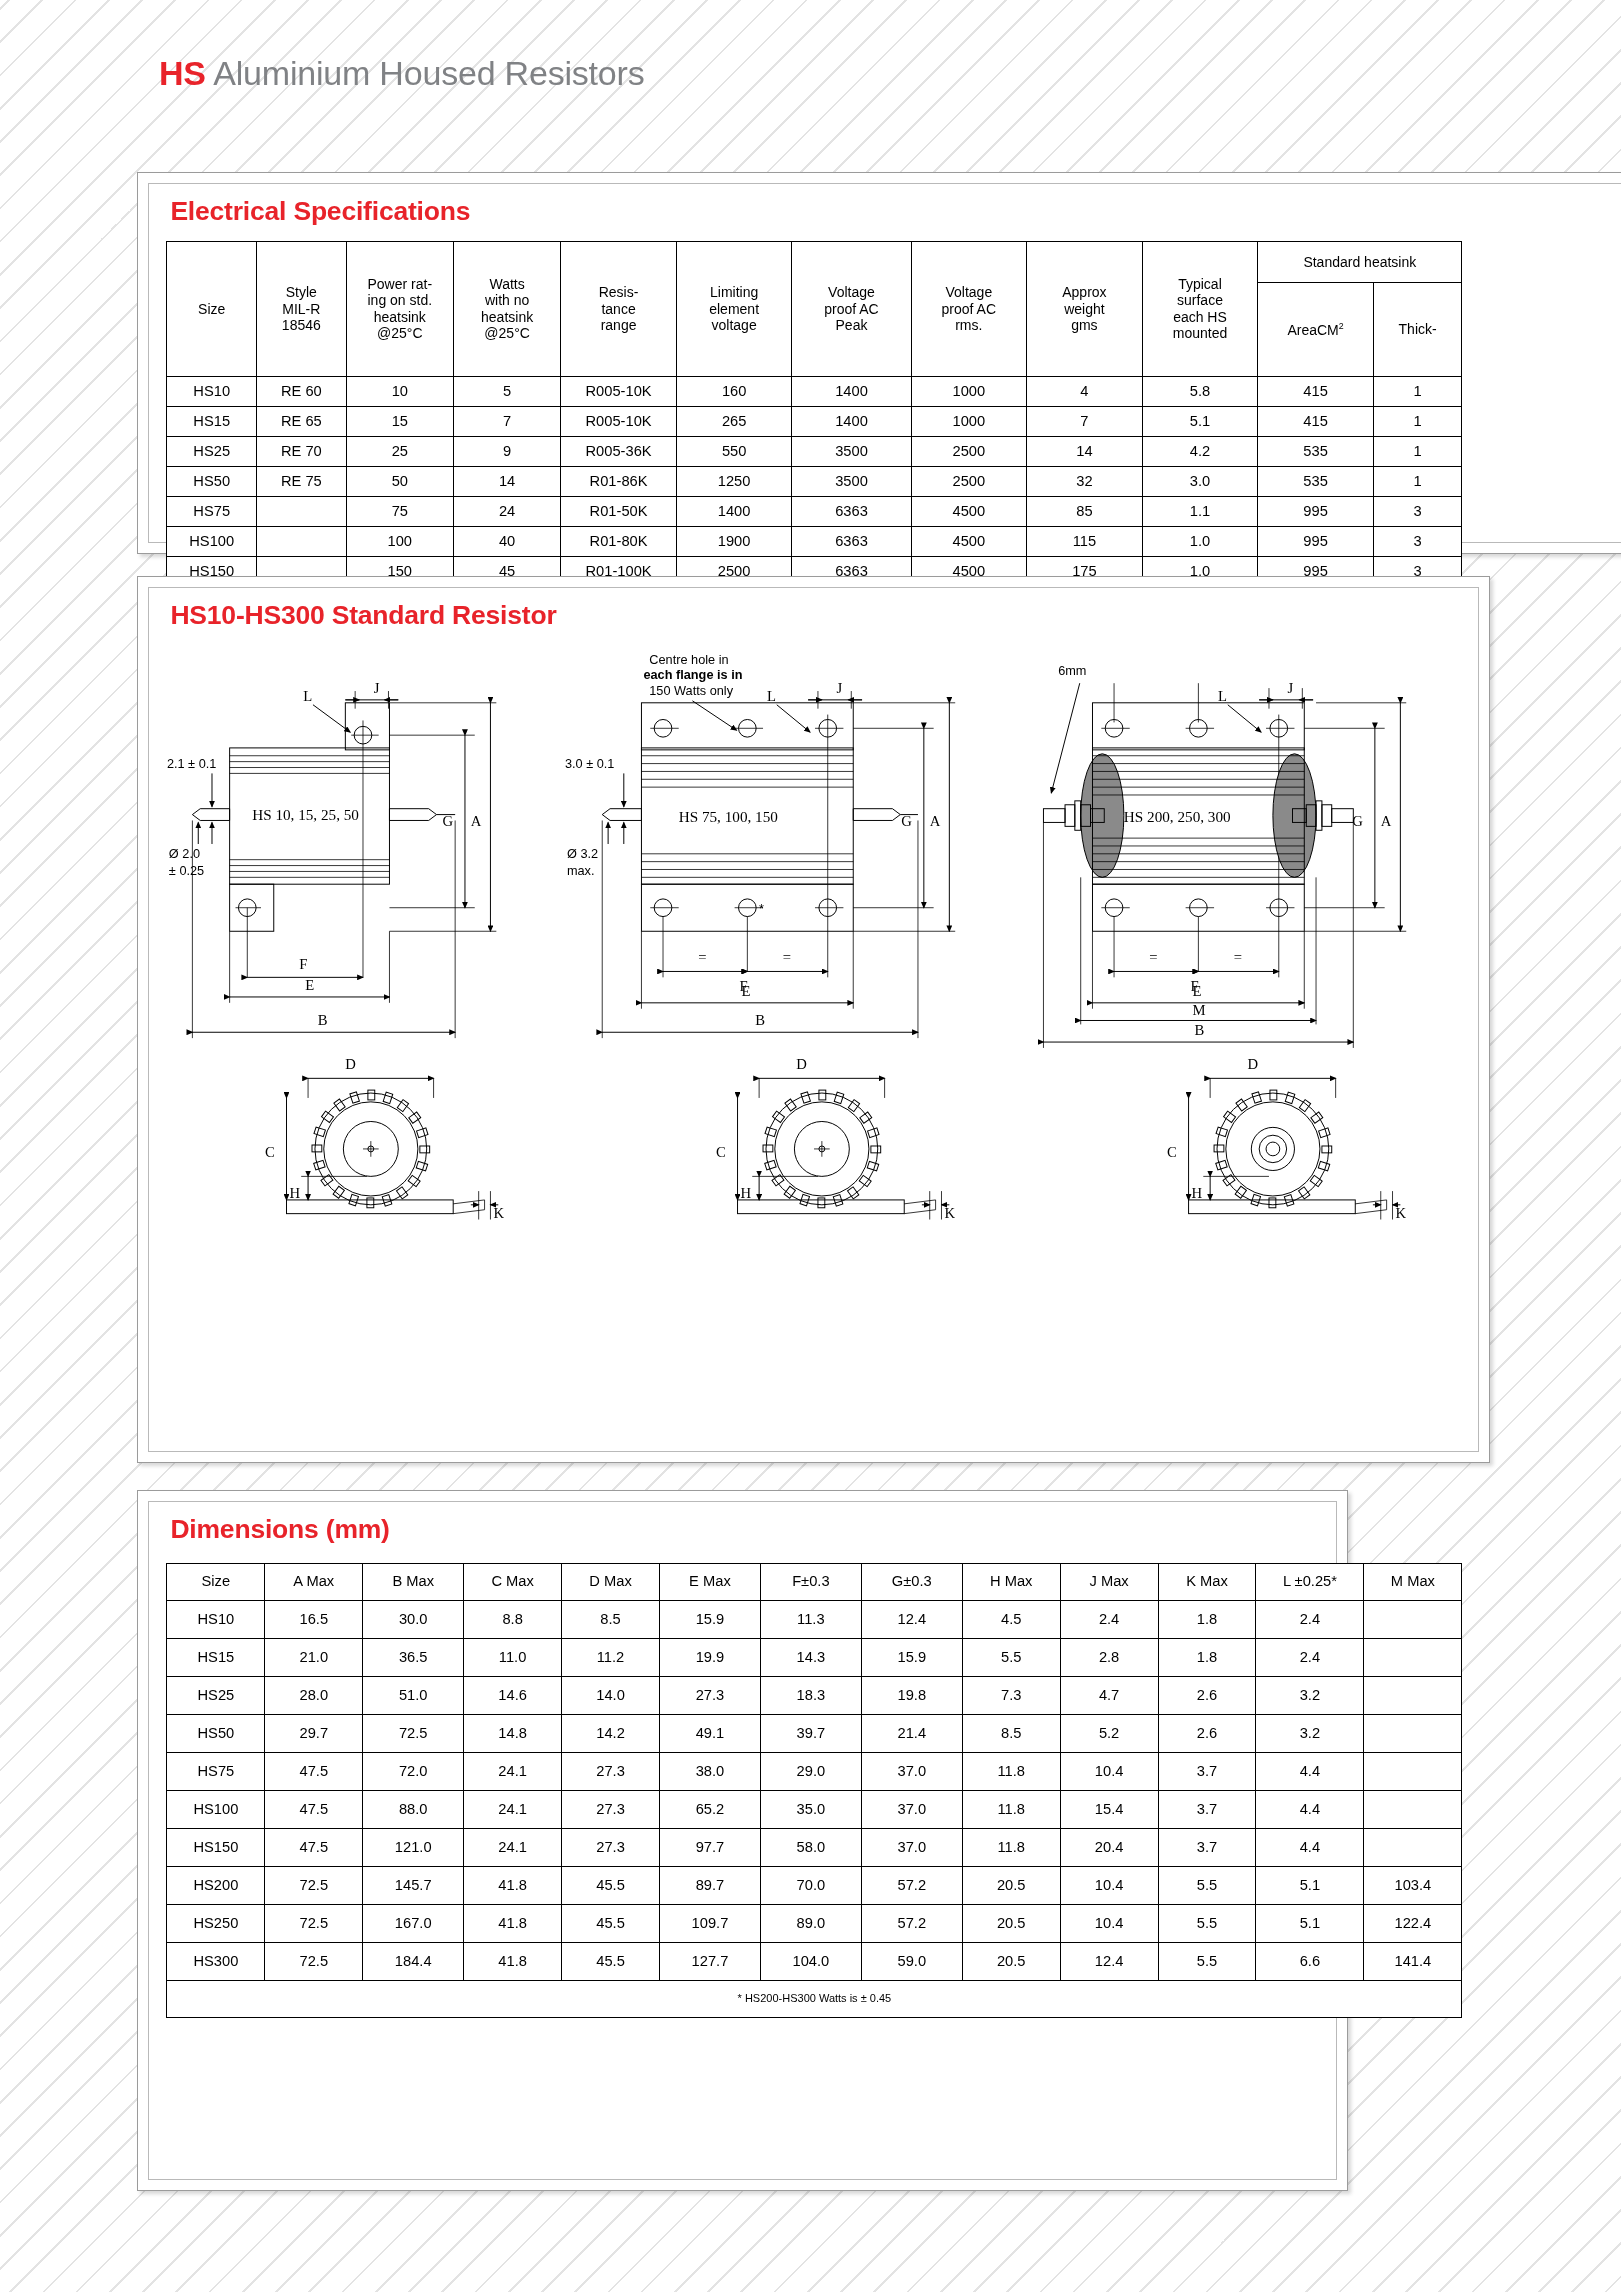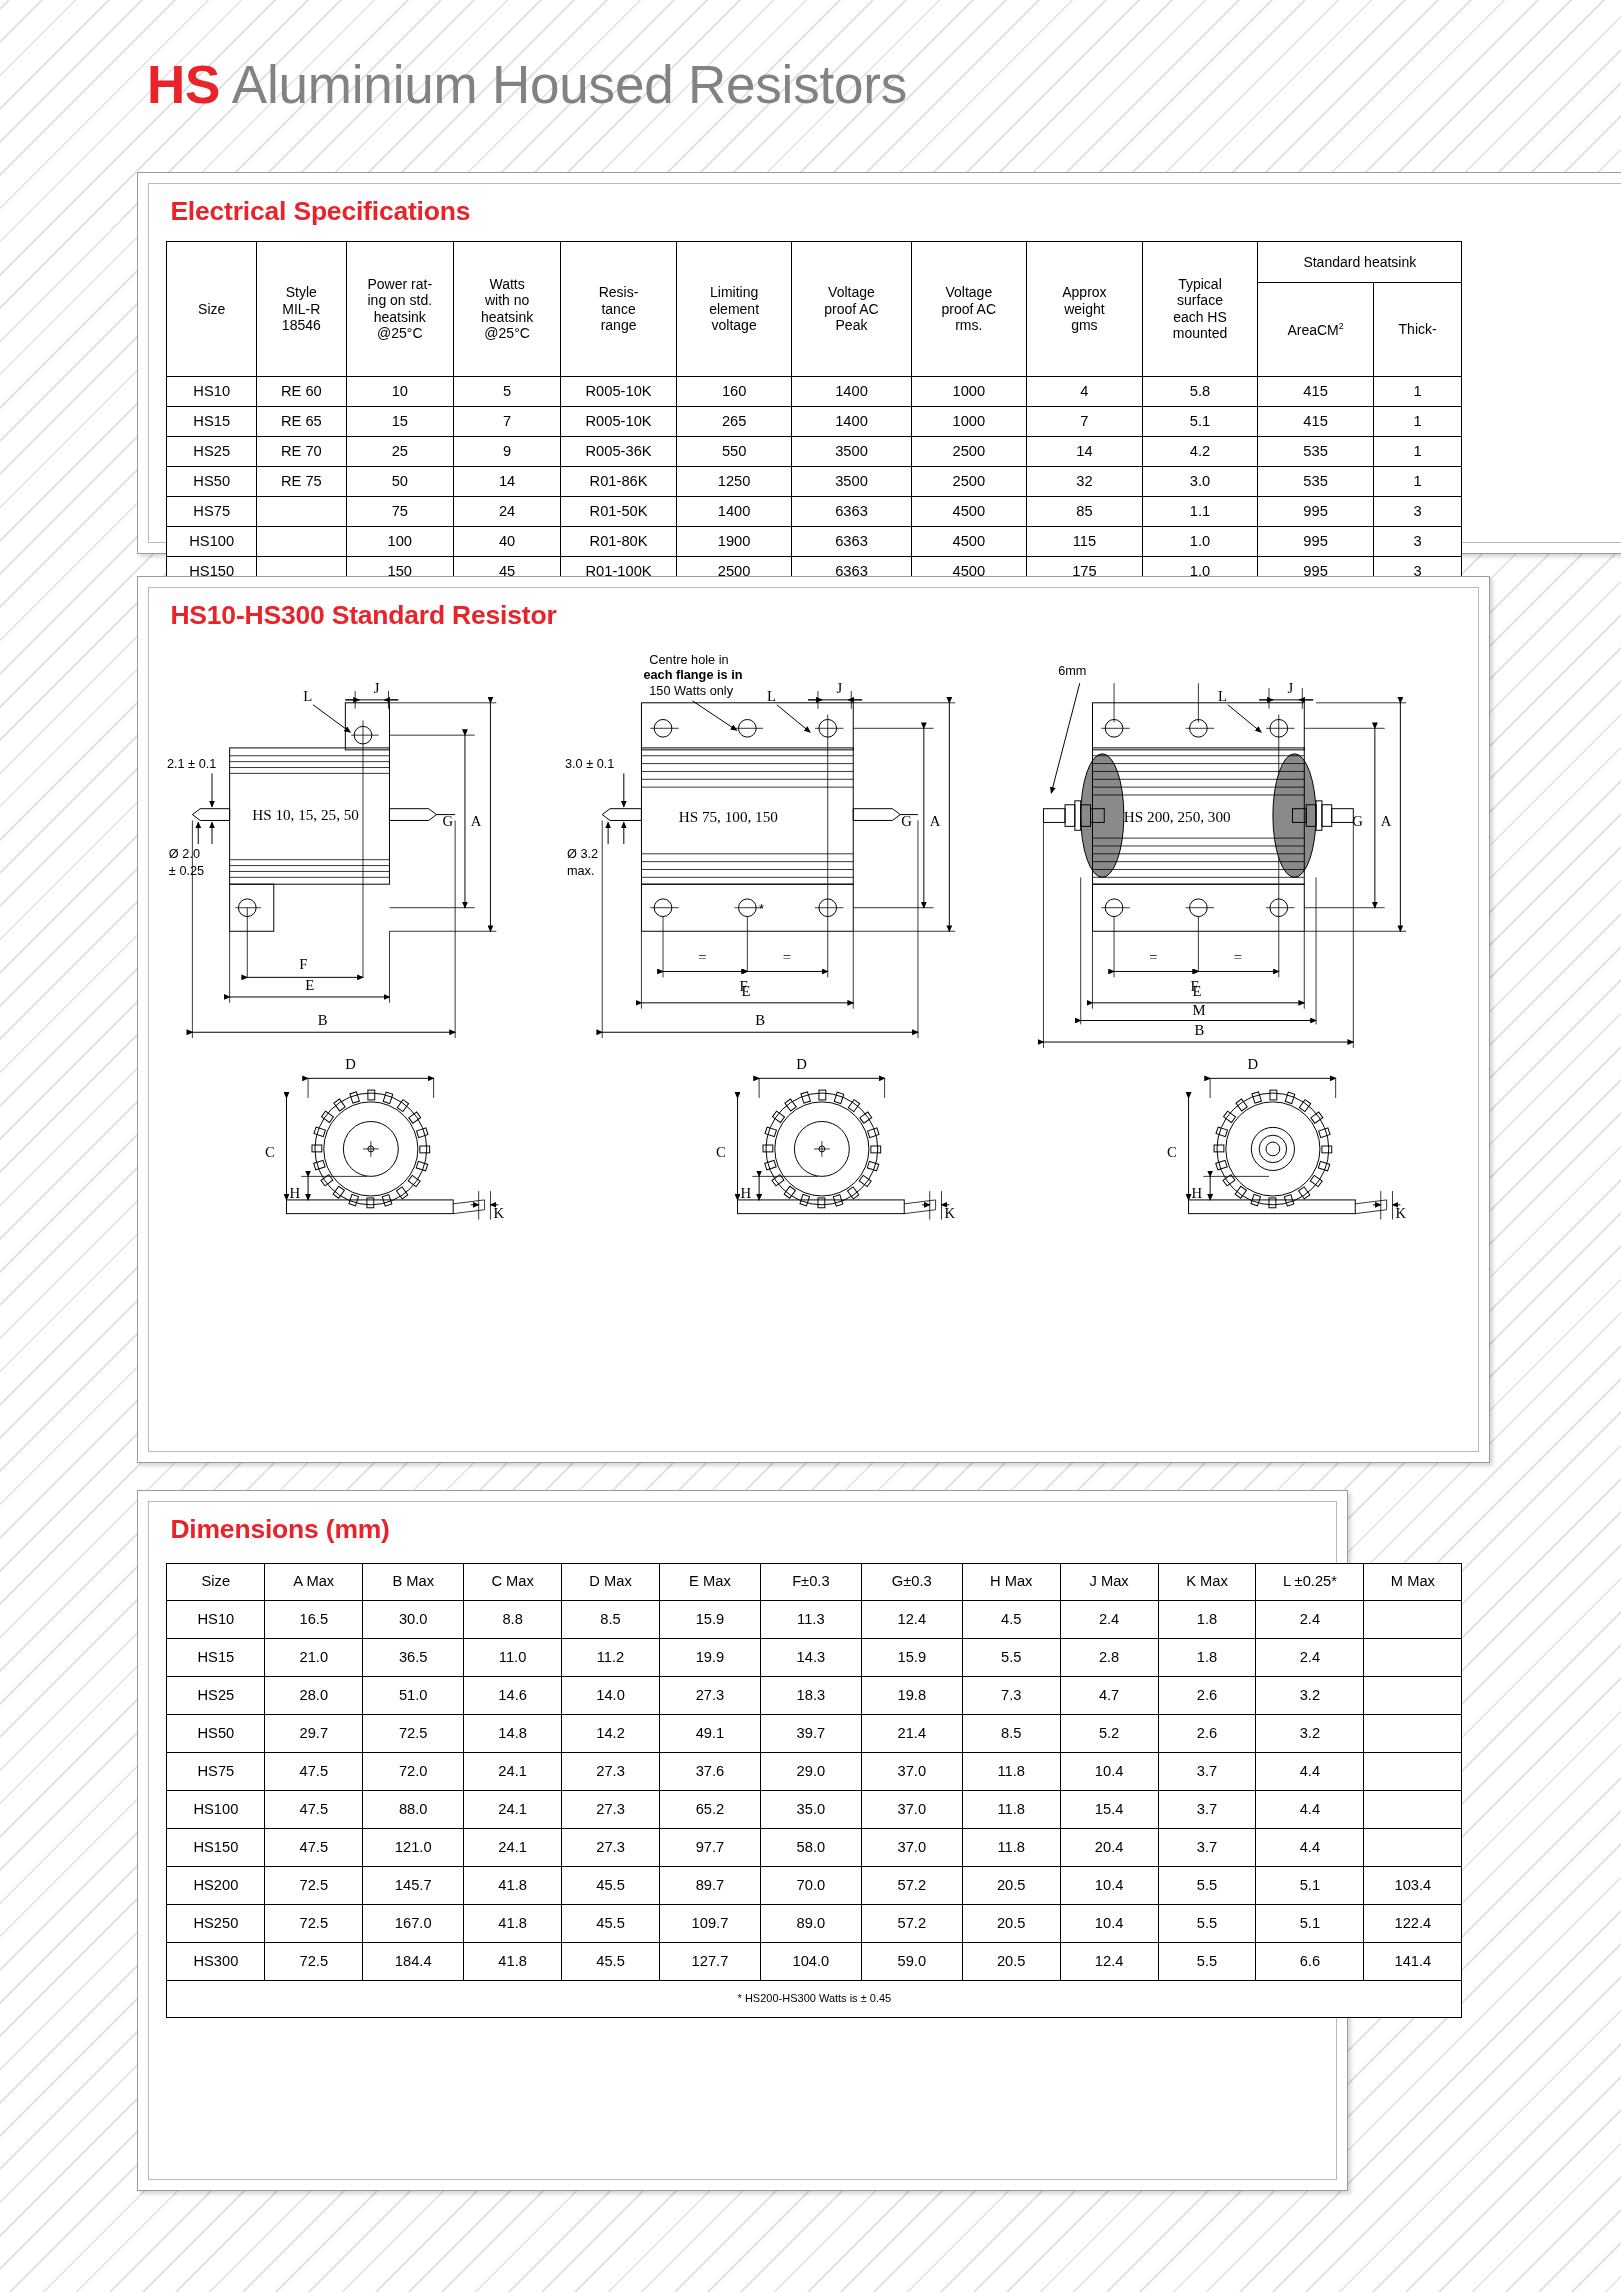--- a/index.html
+++ b/index.html
@@ -24,22 +24,22 @@
       #e3e3e3 10.8px, #e3e3e3 12.7px,
       #ffffff 12.7px, #ffffff 23.5px
     );
     z-index: 0;
   }
   #page { position: absolute; inset: 0; z-index: 2; }
 
   
   #page-header {
     position: absolute;
-    left: 147px; top: 54px;
-    font-size: 53px;
+    left: 159px; top: 54px;
+    font-size: 34px;
     letter-spacing: -0.2px;
     white-space: nowrap;
   }
   #page-header .hs { color: #e8232a; font-weight: 700; }
   #page-header .rest { color: #808285; font-weight: 400; }
 
   
   .panel {
     position: absolute;
     background: #ffffff;
@@ -877,21 +877,21 @@
                 <td>2.6</td>
                 <td>3.2</td>
                 <td></td>
               </tr>
               <tr>
                 <td>HS75</td>
                 <td>47.5</td>
                 <td>72.0</td>
                 <td>24.1</td>
                 <td>27.3</td>
-                <td>37.6</td>
+                <td>38.0</td>
                 <td>29.0</td>
                 <td>37.0</td>
                 <td>11.8</td>
                 <td>10.4</td>
                 <td>3.7</td>
                 <td>4.4</td>
                 <td></td>
               </tr>
               <tr>
                 <td>HS100</td>

